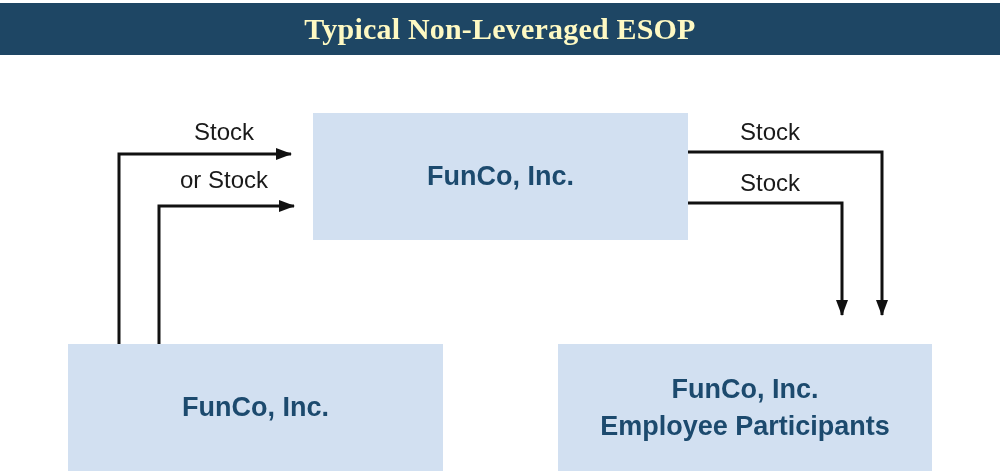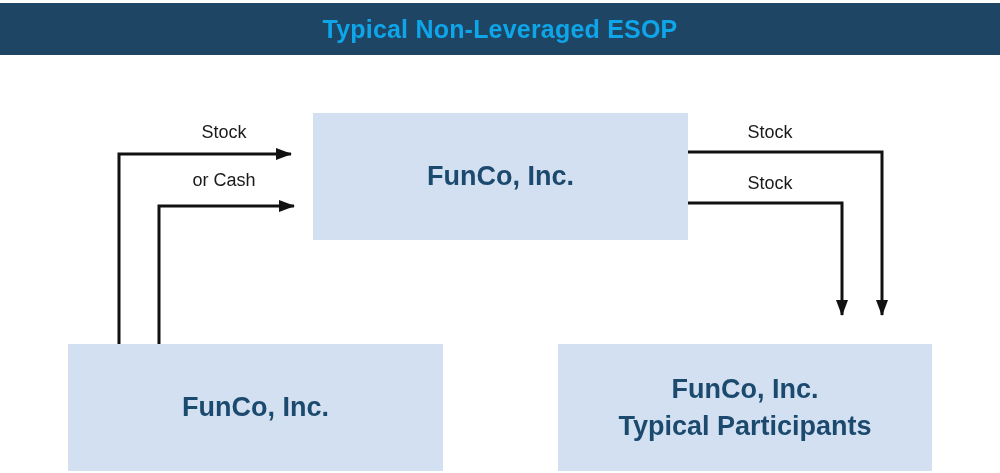--- a/index.html
+++ b/index.html
@@ -28,24 +28,25 @@
     left: 0;
     top: 3px;
     width: 1000px;
     height: 52px;
     background: var(--header-bg);
     display: flex;
     align-items: center;
     justify-content: center;
   }
   .title-bar h1 {
-    color: #0ea5e9;
-    font-size: 25px;
+    color: #fef9c3;
+    font-size: 30px;
     font-weight: bold;
     letter-spacing: 0.2px;
+    font-family: Liberation Serif, serif;
   }
   .arrows-layer {
     position: absolute;
     left: 0;
     top: 0;
     width: 1000px;
     height: 473px;
   }
   .box {
     position: absolute;
@@ -59,21 +60,21 @@
     font-size: 27px;
     line-height: 37px;
   }
   .box-trust        { left: 313px; top: 113px; width: 375px; height: 127px; }
   .box-company      { left: 68px;  top: 344px; width: 375px; height: 127px; }
   .box-participants { left: 558px; top: 344px; width: 374px; height: 127px; }
   .flow-label {
     position: absolute;
     transform: translateX(-50%);
     color: var(--label-color);
-    font-size: 18px;
+    font-size: 24px;
     line-height: 24px;
     white-space: nowrap;
   }
   .lbl-stock-in   { left: 224px; top: 120px; }
   .lbl-or-cash-in { left: 224px; top: 168px; }
   .lbl-cash-out   { left: 770px; top: 120px; }
   .lbl-stock-out  { left: 770px; top: 171px; }
 </style>
 </head>
 <body>
@@ -99,21 +100,21 @@
   <div class="box box-trust">
     <span>FunCo, Inc.</span>
   </div>
 
   <div class="box box-company">
     <span>FunCo, Inc.</span>
   </div>
 
   <div class="box box-participants">
     <span>FunCo, Inc.</span>
-    <span>Typical Participants</span>
+    <span>Employee Participants</span>
   </div>
 
   <span class="flow-label lbl-stock-in">Stock</span>
-  <span class="flow-label lbl-or-cash-in">or Cash</span>
+  <span class="flow-label lbl-or-cash-in">or Stock</span>
   <span class="flow-label lbl-cash-out">Stock</span>
   <span class="flow-label lbl-stock-out">Stock</span>
 
 </div>
 
 </body></html>

